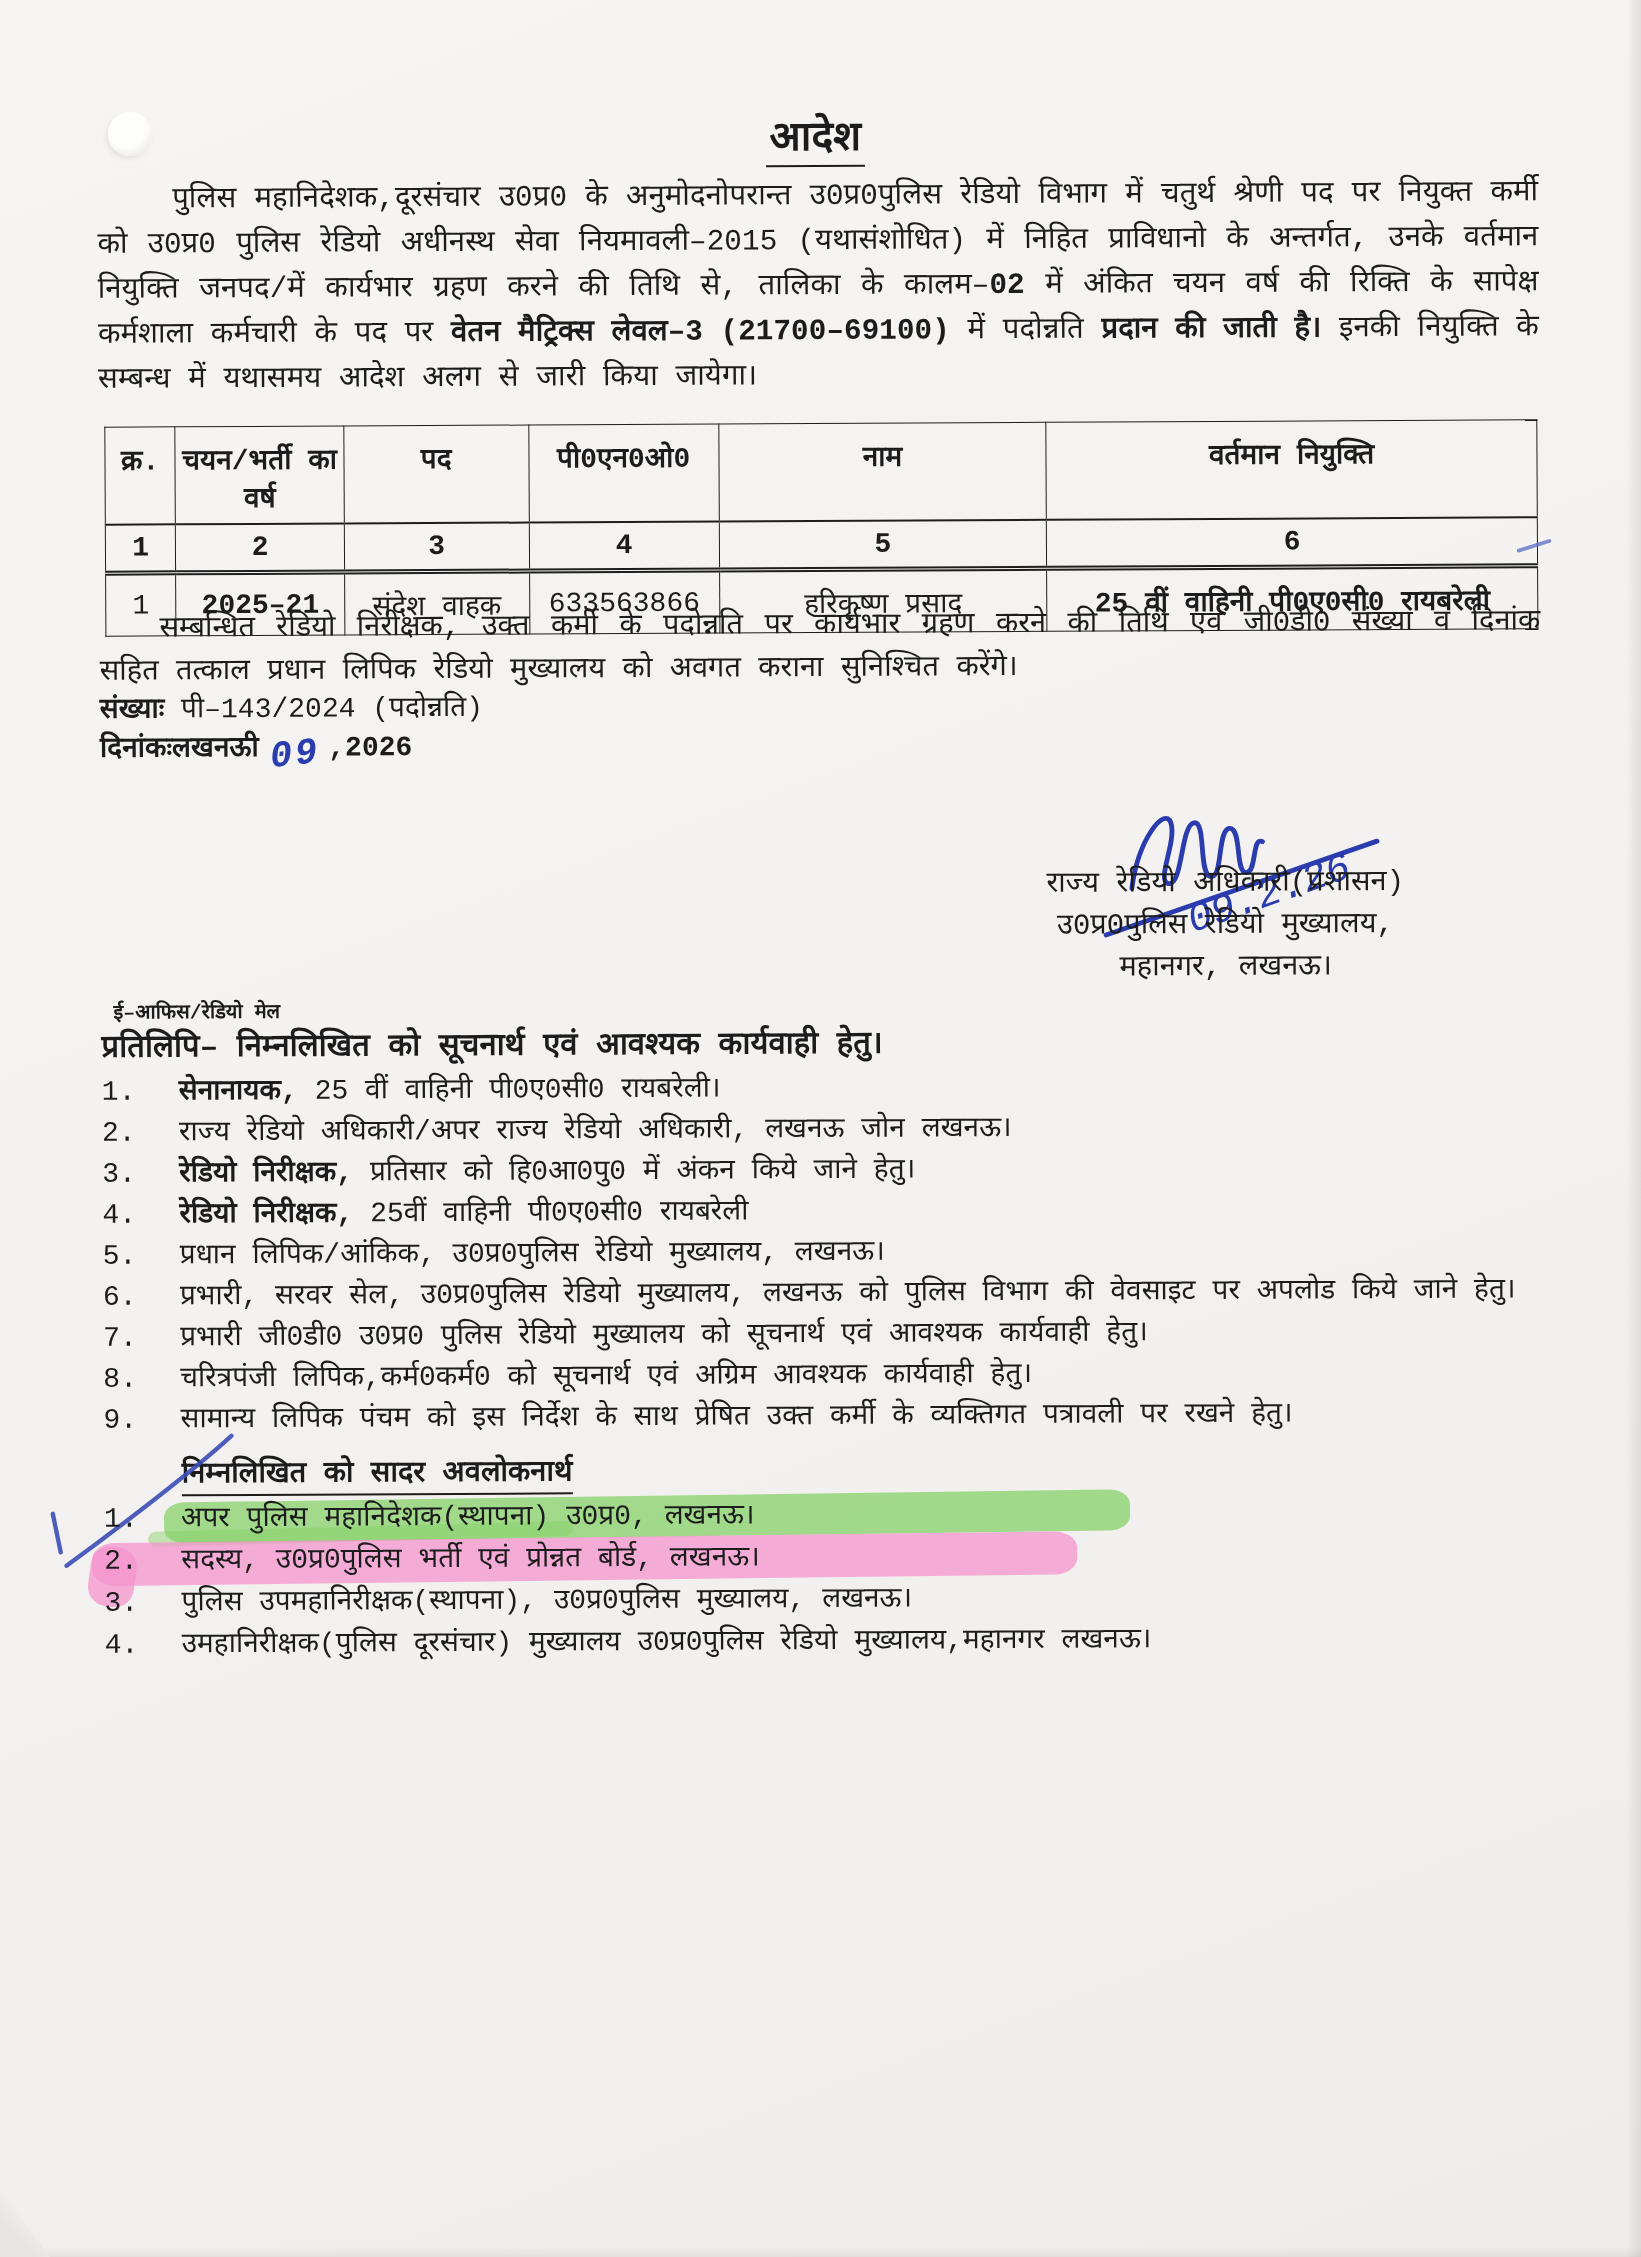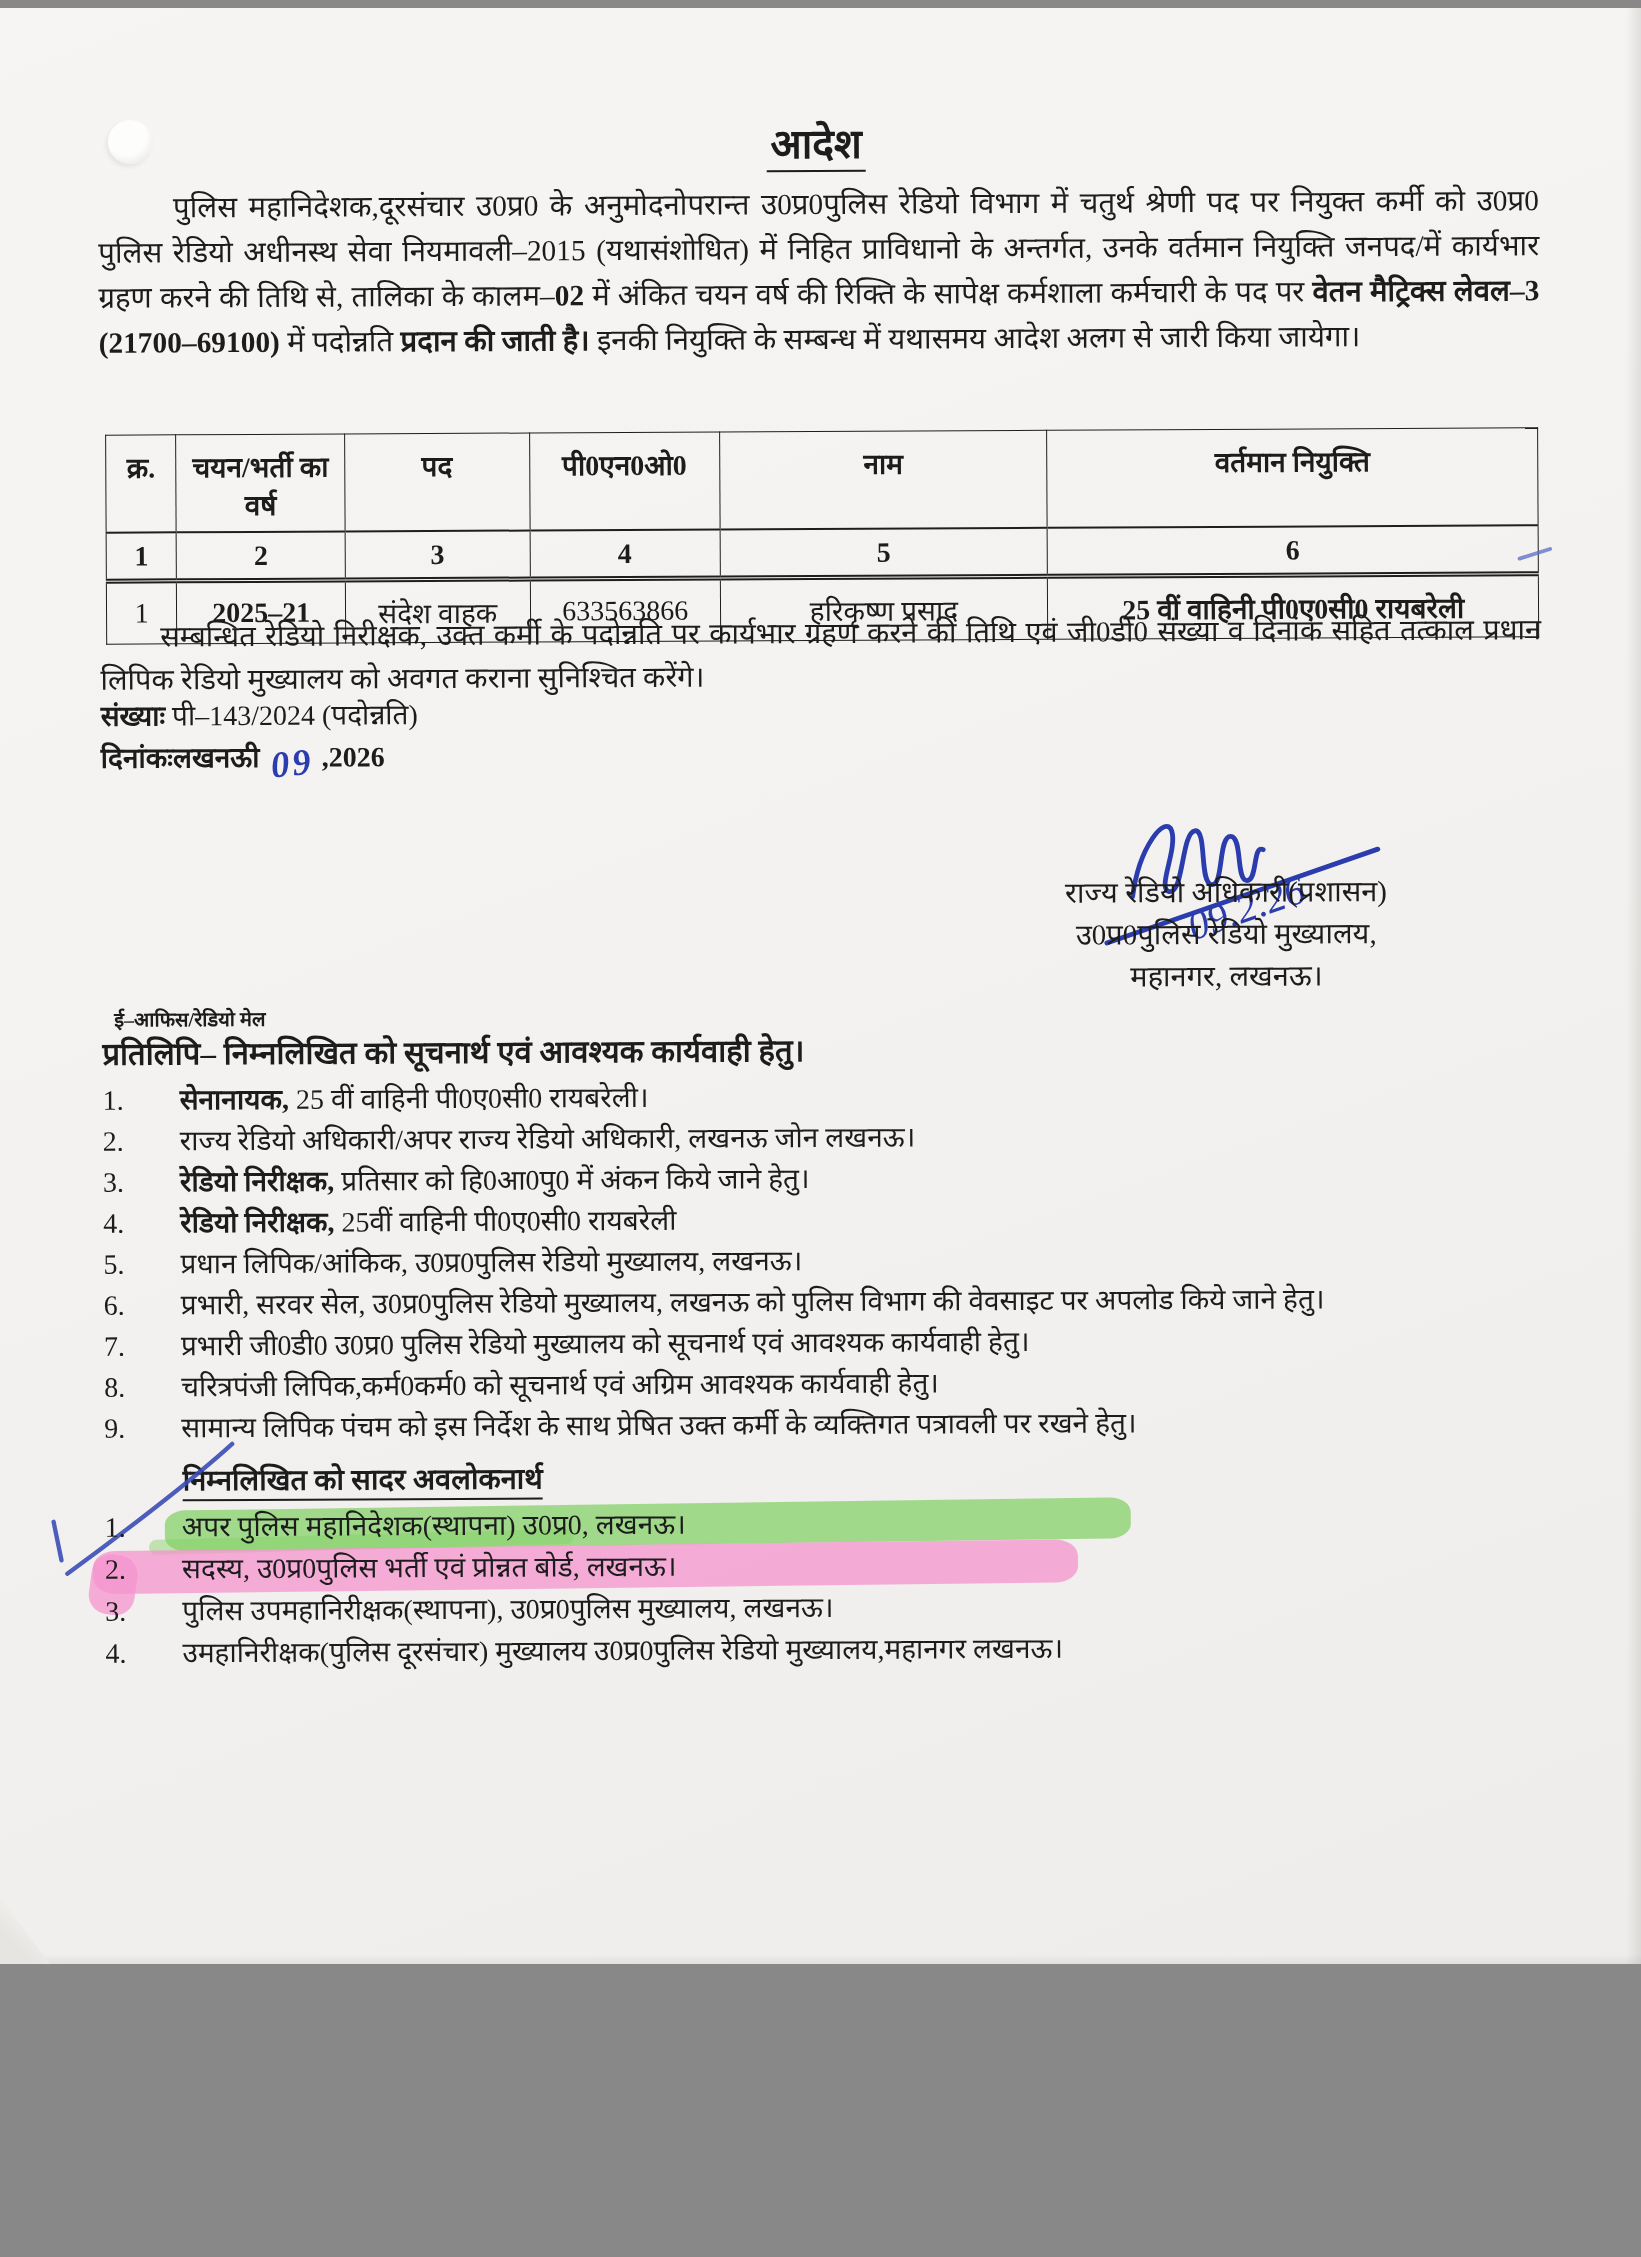--- a/index.html
+++ b/index.html
@@ -1,19 +1,19 @@
 <!DOCTYPE html>
 <html><head>
 <meta charset="utf-8">
 <style>
   html,body{margin:0;padding:0;background:#888;}
   .page{
-    position:relative;width:1641px;height:1956px;margin:8px auto;
+    position:relative;width:1641px;height:2257px;margin:0 auto;
     background:linear-gradient(160deg,#f6f5f3 0%,#f3f2f0 45%,#eeedeb 100%);
-    font-family:Liberation Serif, serif;
+    font-family:Liberation Mono, monospace;
     color:#1c1c1c;overflow:hidden;
   }
   .edge-right{position:absolute;right:0;top:0;width:15.4px;height:100%;
     background:linear-gradient(90deg,rgba(0,0,0,0) ,rgba(100,100,95,0.14));}
   .edge-bottom{position:absolute;left:0;bottom:0;width:100%;height:9.7px;
     background:linear-gradient(0deg,rgba(100,100,95,0.10),rgba(0,0,0,0));}
   .corner-fold{position:absolute;left:0;bottom:0;width:50px;height:68px;
     background:linear-gradient(45deg,#e6e5e2 30%,#f0efed 60%);
     clip-path:polygon(0 0,100% 100%,0 100%);}
   .punch-hole{position:absolute;left:108px;top:112px;width:44px;height:44px;border-radius:50%;

